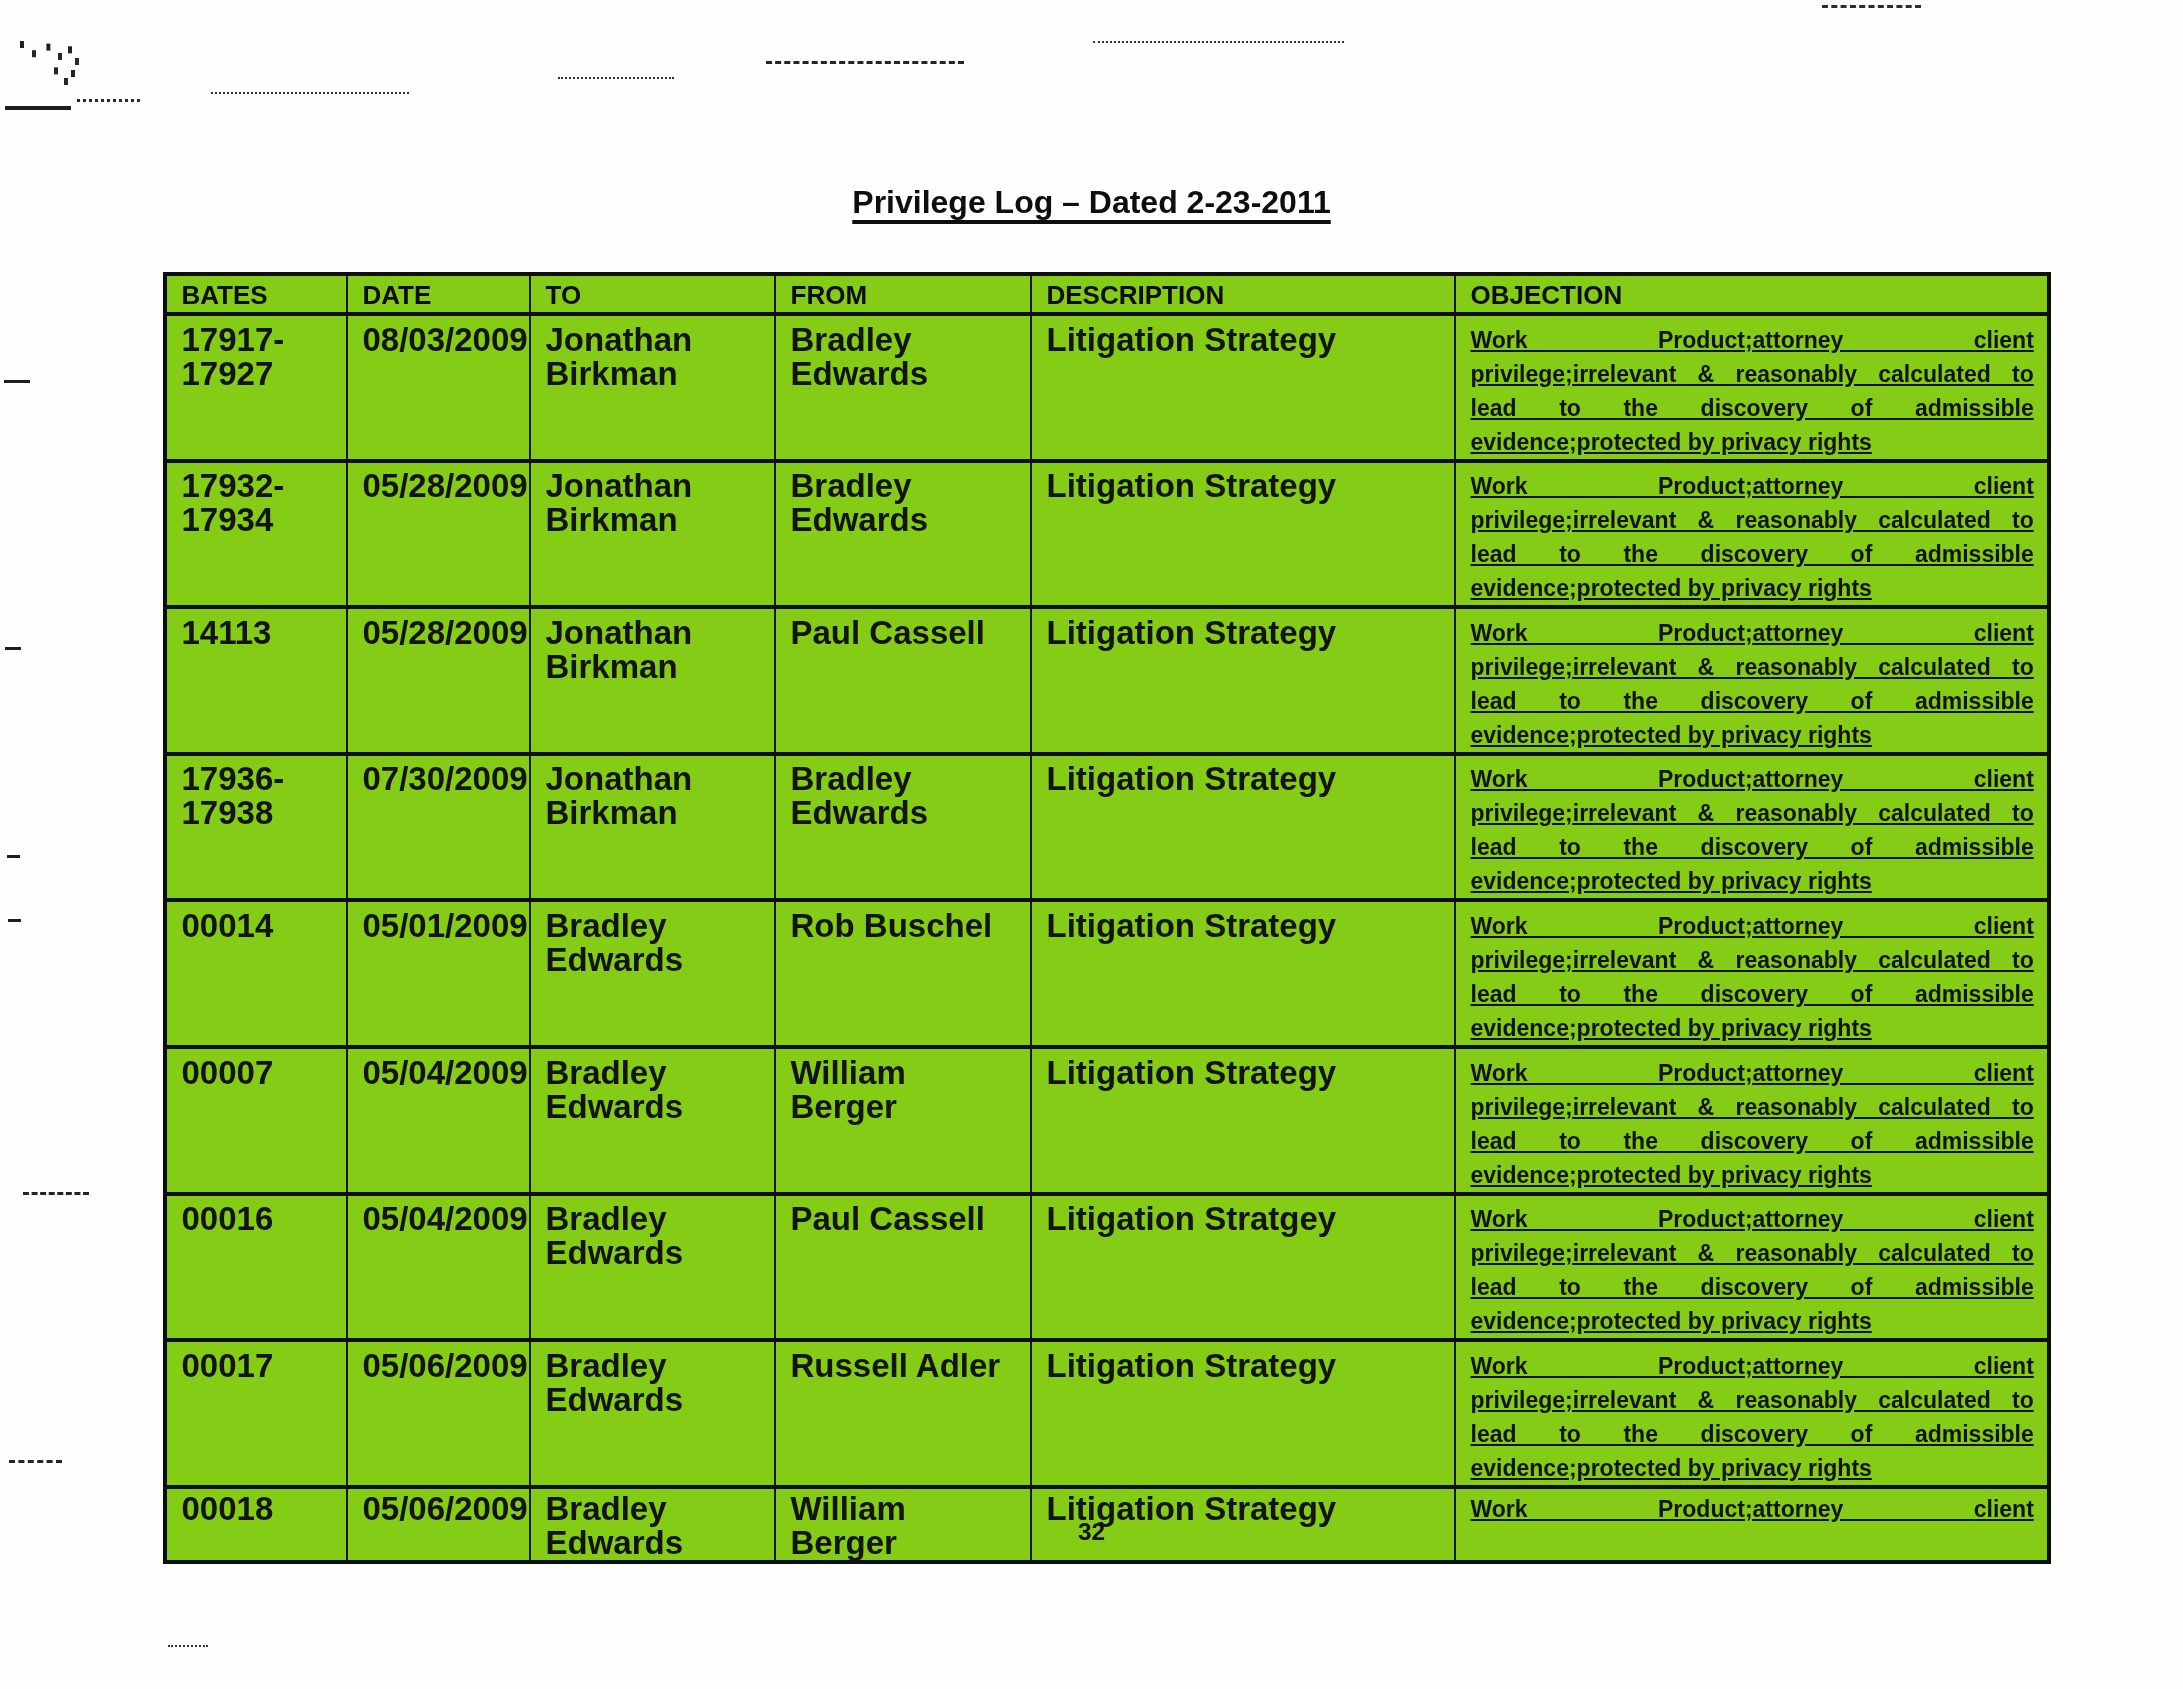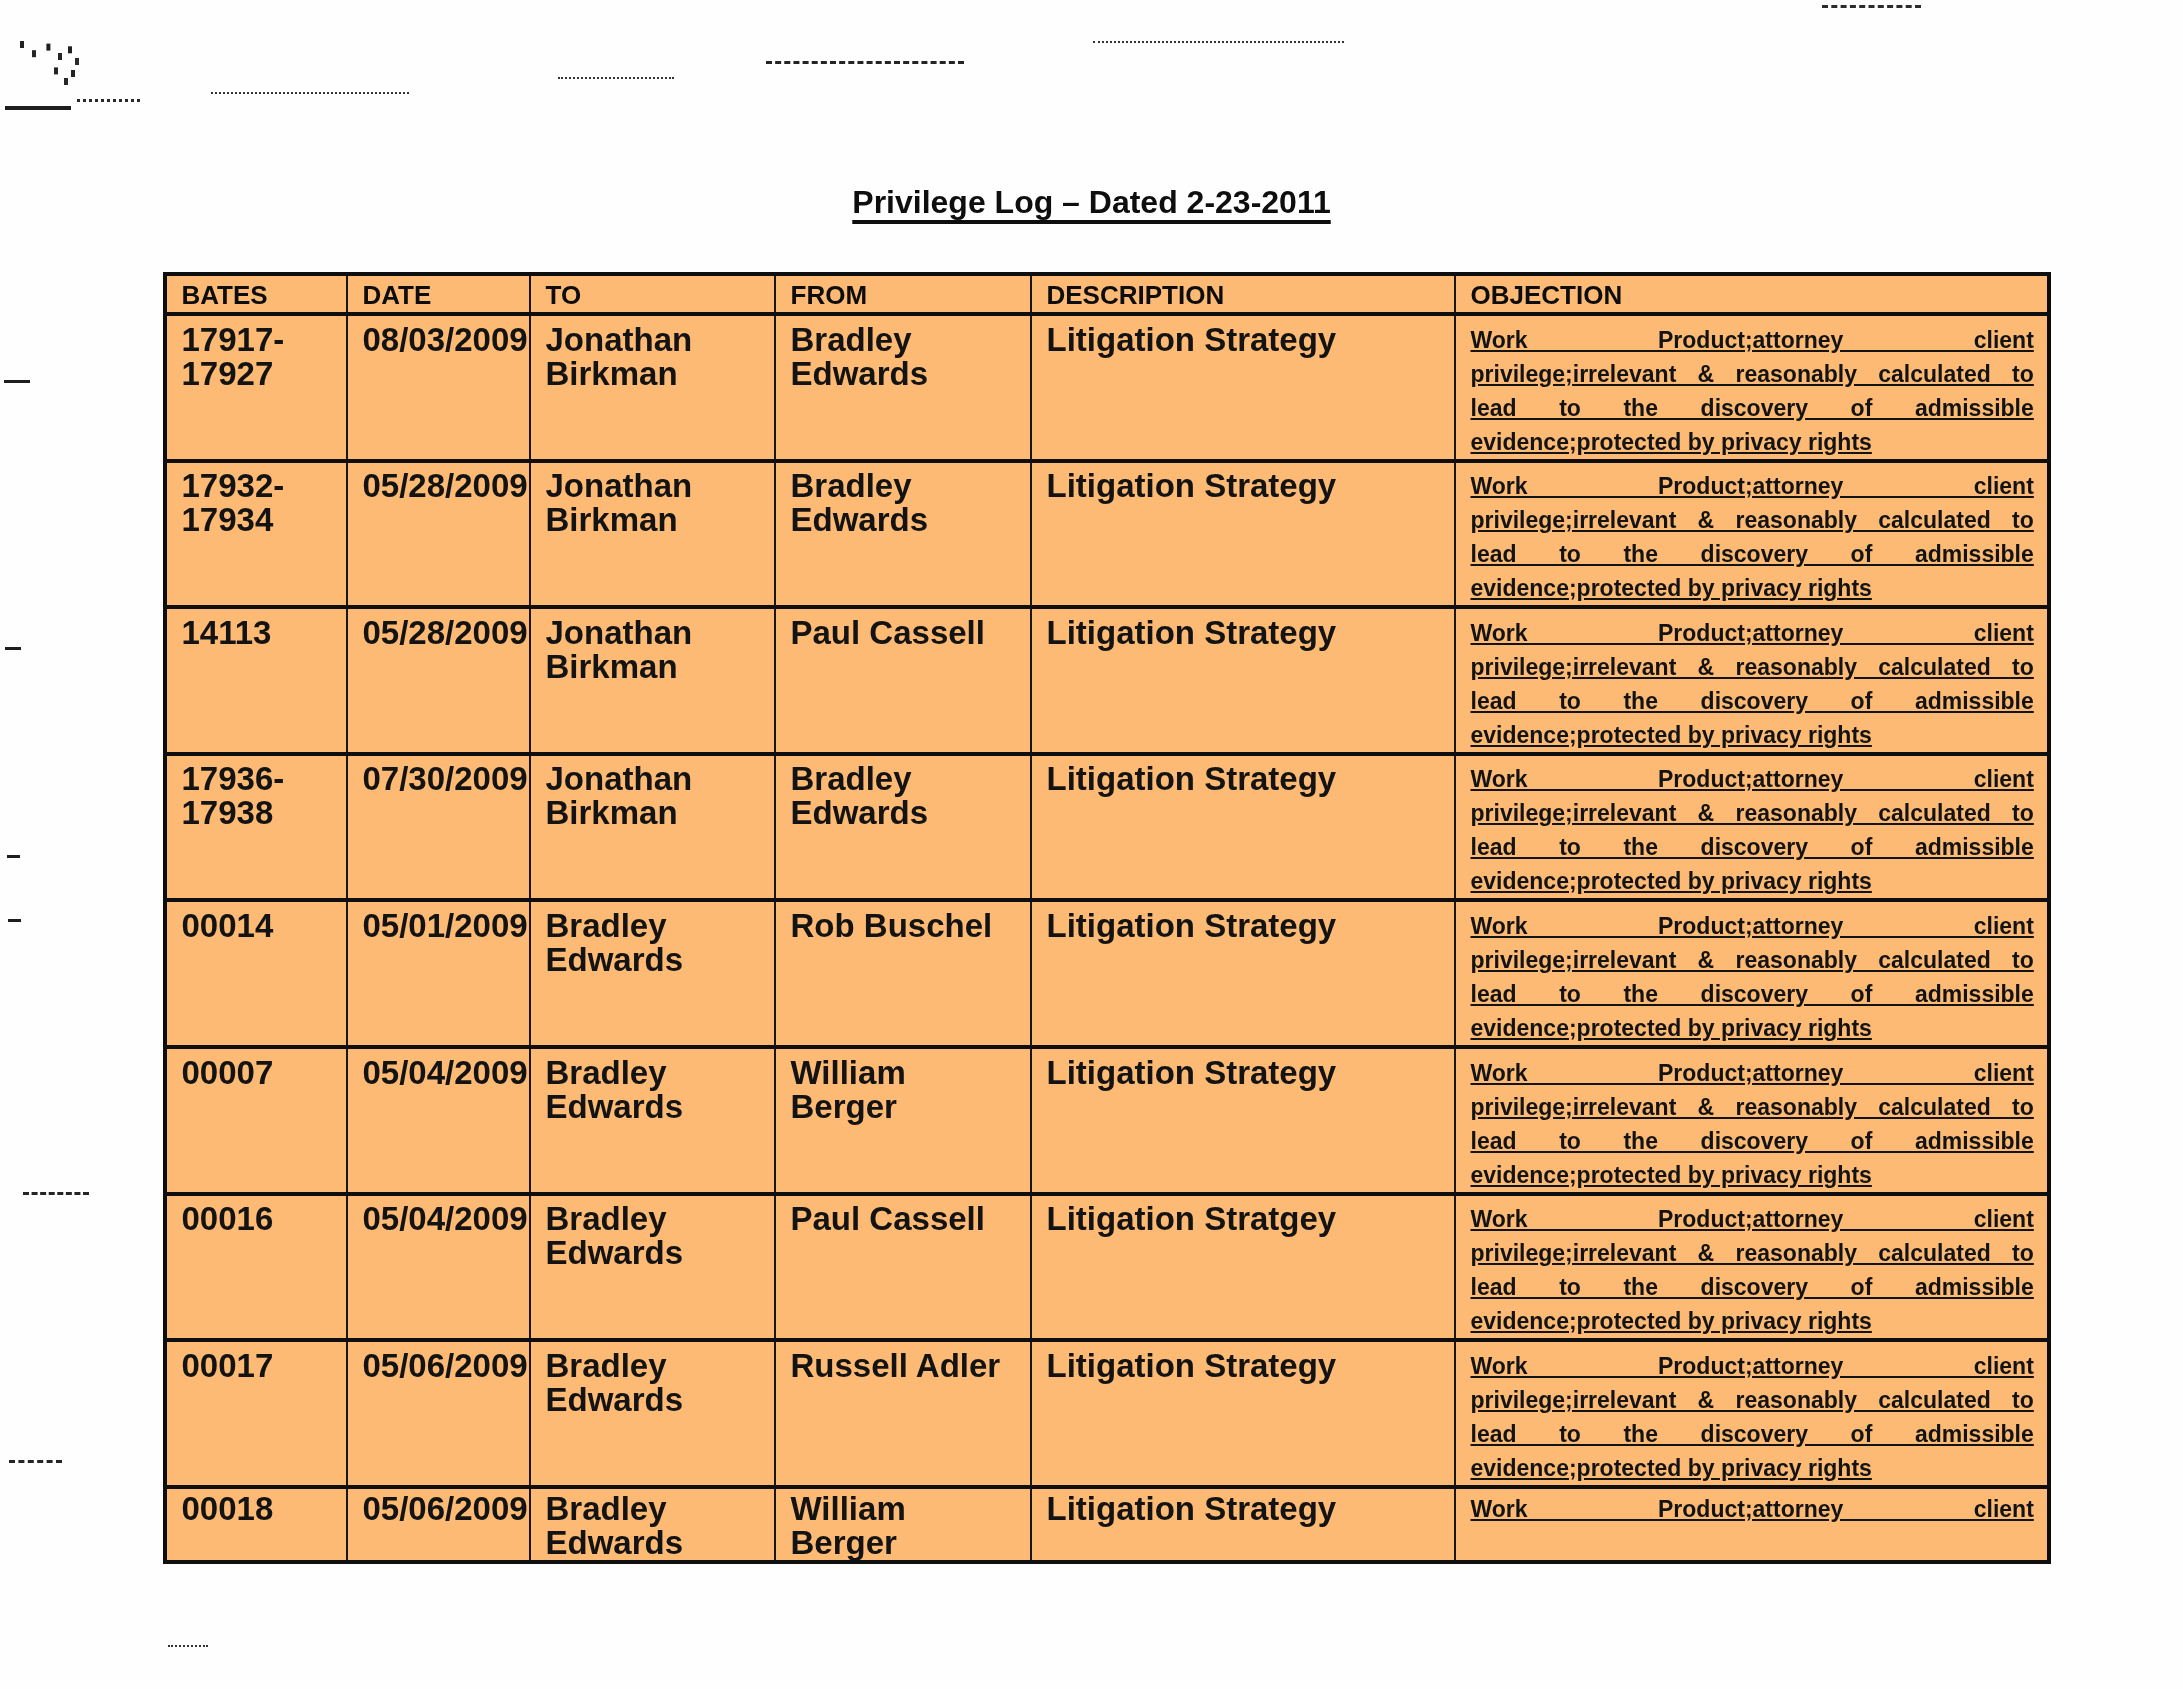--- a/index.html
+++ b/index.html
@@ -35,21 +35,21 @@
     text-underline-offset: 6.6px;
   }
 
   
   table.privlog {
     position: absolute;
     left: 163px; top: 272px;
     width: 1884px;
     table-layout: fixed;
     border-collapse: collapse;
-    background: #fdba74;
+    background: #84cc16;
     border: 4.6px solid #0c0c0c;
   }
   .privlog th, .privlog td {
     border-left: 2.6px solid #161616;
     border-right: 2.6px solid #161616;
     border-top: 4px solid #0f0f0f;
     border-bottom: 4px solid #0f0f0f;
     vertical-align: top;
     overflow: hidden;
     padding: 6.6px 13.2px 0 14.5px;
@@ -257,15 +257,16 @@
           <td class="pre">Bradley Edwards</td>
           <td class="pre">William Berger</td>
           <td class="pre">Litigation Strategy</td>
           <td class="obj">
             <div>Work Product;attorney client</div>
           </td>
         </tr>
       </tbody>
   </table>
 
+  <div class="page-number">32</div>
 
 </div>
 
 
 </body></html>

